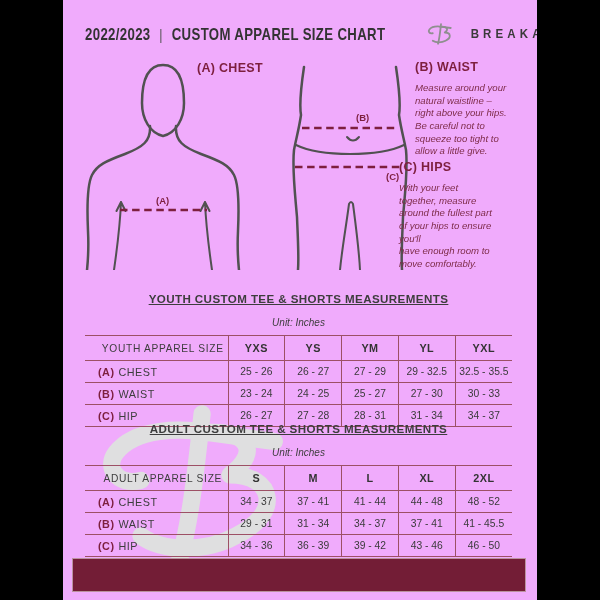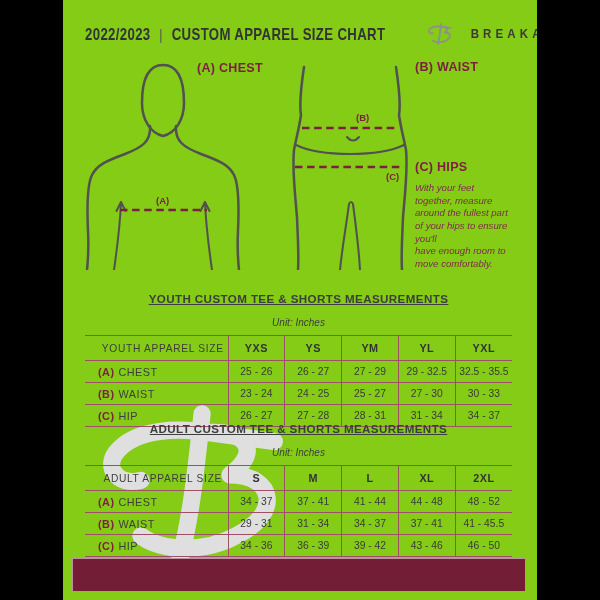--- a/index.html
+++ b/index.html
@@ -1,34 +1,34 @@
 <!DOCTYPE html>
 <html><head>
 <meta charset="utf-8">
 <style>
   html,body{margin:0;padding:0;background:#000;}
   body{width:600px;height:600px;overflow:hidden;font-family:"Liberation Sans",sans-serif;}
-  .page{position:relative;width:474px;height:600px;margin:0 auto;background:#84cc16;overflow:hidden;}
+  .page{position:relative;width:474px;height:600px;margin:0 auto;background:#f0abfc;overflow:hidden;}
 
   
   .hdr{position:absolute;top:21px;left:22px;right:20px;display:flex;justify-content:space-between;align-items:center;z-index:2;}
   .hdr-left{display:flex;align-items:center;gap:9px;color:#333;font-weight:bold;font-size:15px;
             transform:scaleX(.88) scaleY(1.08);transform-origin:left center;letter-spacing:.4px;white-space:nowrap;}
   .hdr-left .divider{font-weight:normal;color:#555;font-size:14px;padding:0 1px;}
   .brand{display:flex;align-items:center;gap:8px;}
   .brand-name{font-size:12.5px;font-weight:bold;letter-spacing:4.5px;color:#3a3a3a;transform:scaleX(.92);transform-origin:right center;white-space:nowrap;}
 
   
   .fig{position:absolute;z-index:1;}
   .guide{position:absolute;z-index:2;}
   .guide h3{margin:0;font-size:12.5px;font-weight:bold;color:#7d1f3e;letter-spacing:.3px;}
   .guide p{margin:8px 0 0 0;font-size:9.6px;line-height:1.32;font-style:italic;color:#7e2c49;white-space:pre-line;}
   .guide-chest{left:134px;top:61px;width:118px;}
   .guide-waist{left:352px;top:60px;width:126px;}
-  .guide-hips{left:352px;top:160px;width:130px;}
+  .guide-hips{left:336px;top:160px;width:130px;}
   svg .outline{fill:none;stroke:#515151;stroke-width:2.5;stroke-linecap:round;stroke-linejoin:round;}
   svg .thin{stroke-width:2;}
   svg .dash{fill:none;stroke:#7d1f3e;stroke-width:2.4;stroke-dasharray:7.5 4.6;}
   svg .tag{font-family:"Liberation Sans",sans-serif;font-size:9.5px;font-weight:bold;fill:#7d1f3e;}
 
   
   .section{position:absolute;left:22px;width:427px;z-index:2;}
   .sec-youth{top:280px;}
   .sec-adult{top:410px;}
   .sec-title{margin:12px;text-align:center;font-size:11.6px;font-weight:bold;letter-spacing:.4px;color:#3d3d3d;text-decoration:underline;}
@@ -93,20 +93,26 @@
     <path class="dash" d="M12 110 H121"></path>
     <text class="tag" x="73" y="64">(B)</text>
     <text class="tag" x="103" y="123">(C)</text>
   </svg>
 
   <div class="guide guide-chest">
     <h3>(A) CHEST</h3>
   </div>
   <div class="guide guide-waist">
     <h3>(B) WAIST</h3>
+    <p>Measure around your
+natural waistline –
+right above your hips.
+Be careful not to
+squeeze too tight to
+allow a little give.</p>
   </div>
   <div class="guide guide-hips">
     <h3>(C) HIPS</h3>
     <p>With your feet
 together, measure
 around the fullest part
 of your hips to ensure
 you'll
 have enough room to
 move comfortably.</p>

